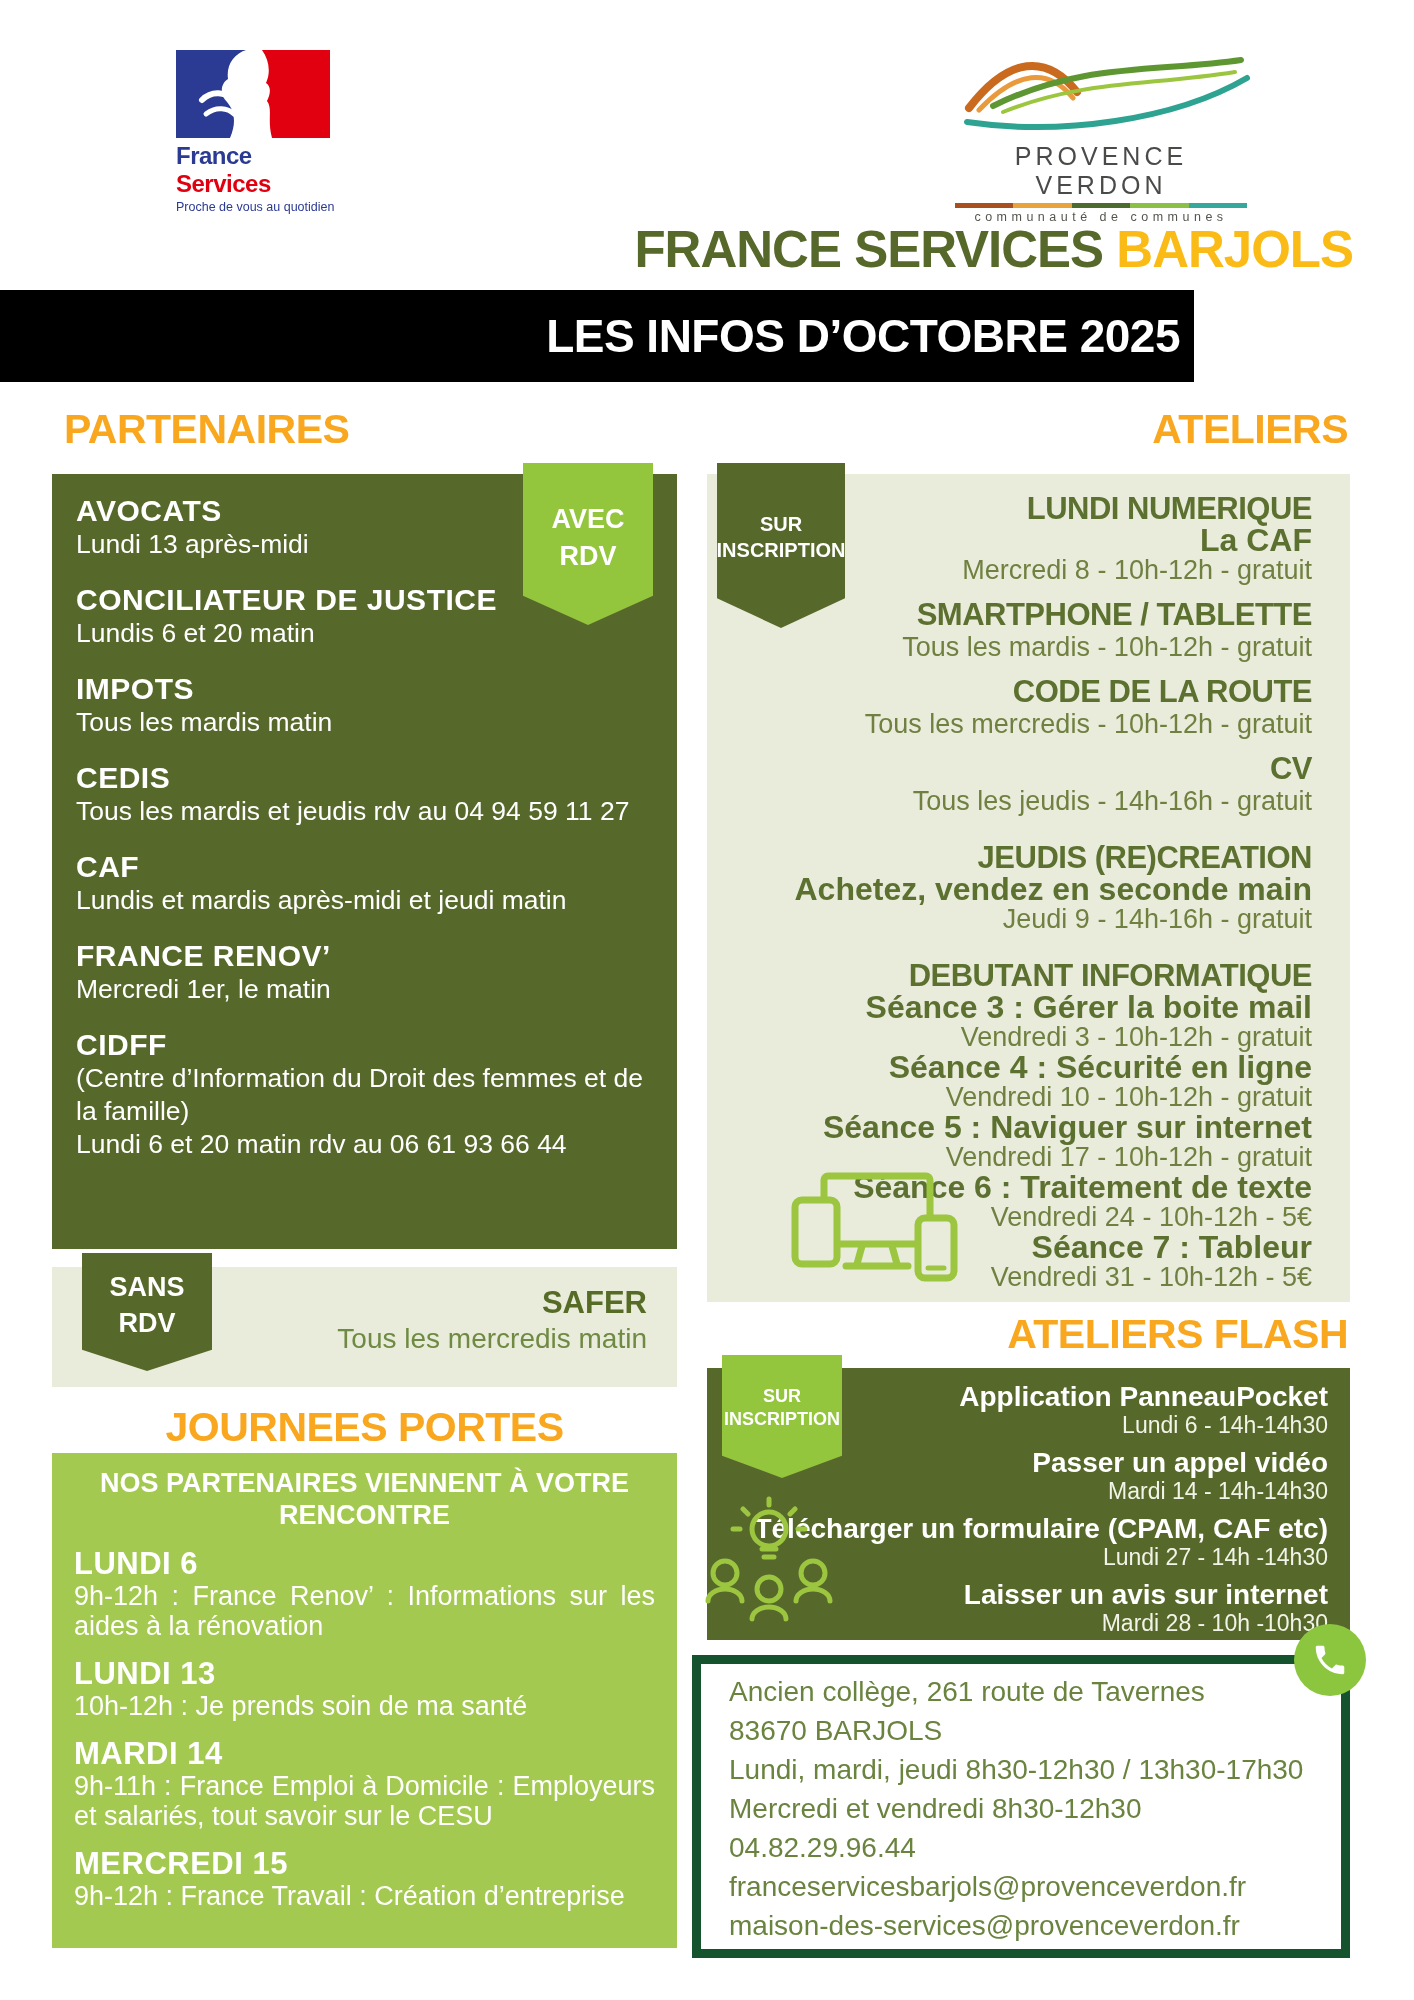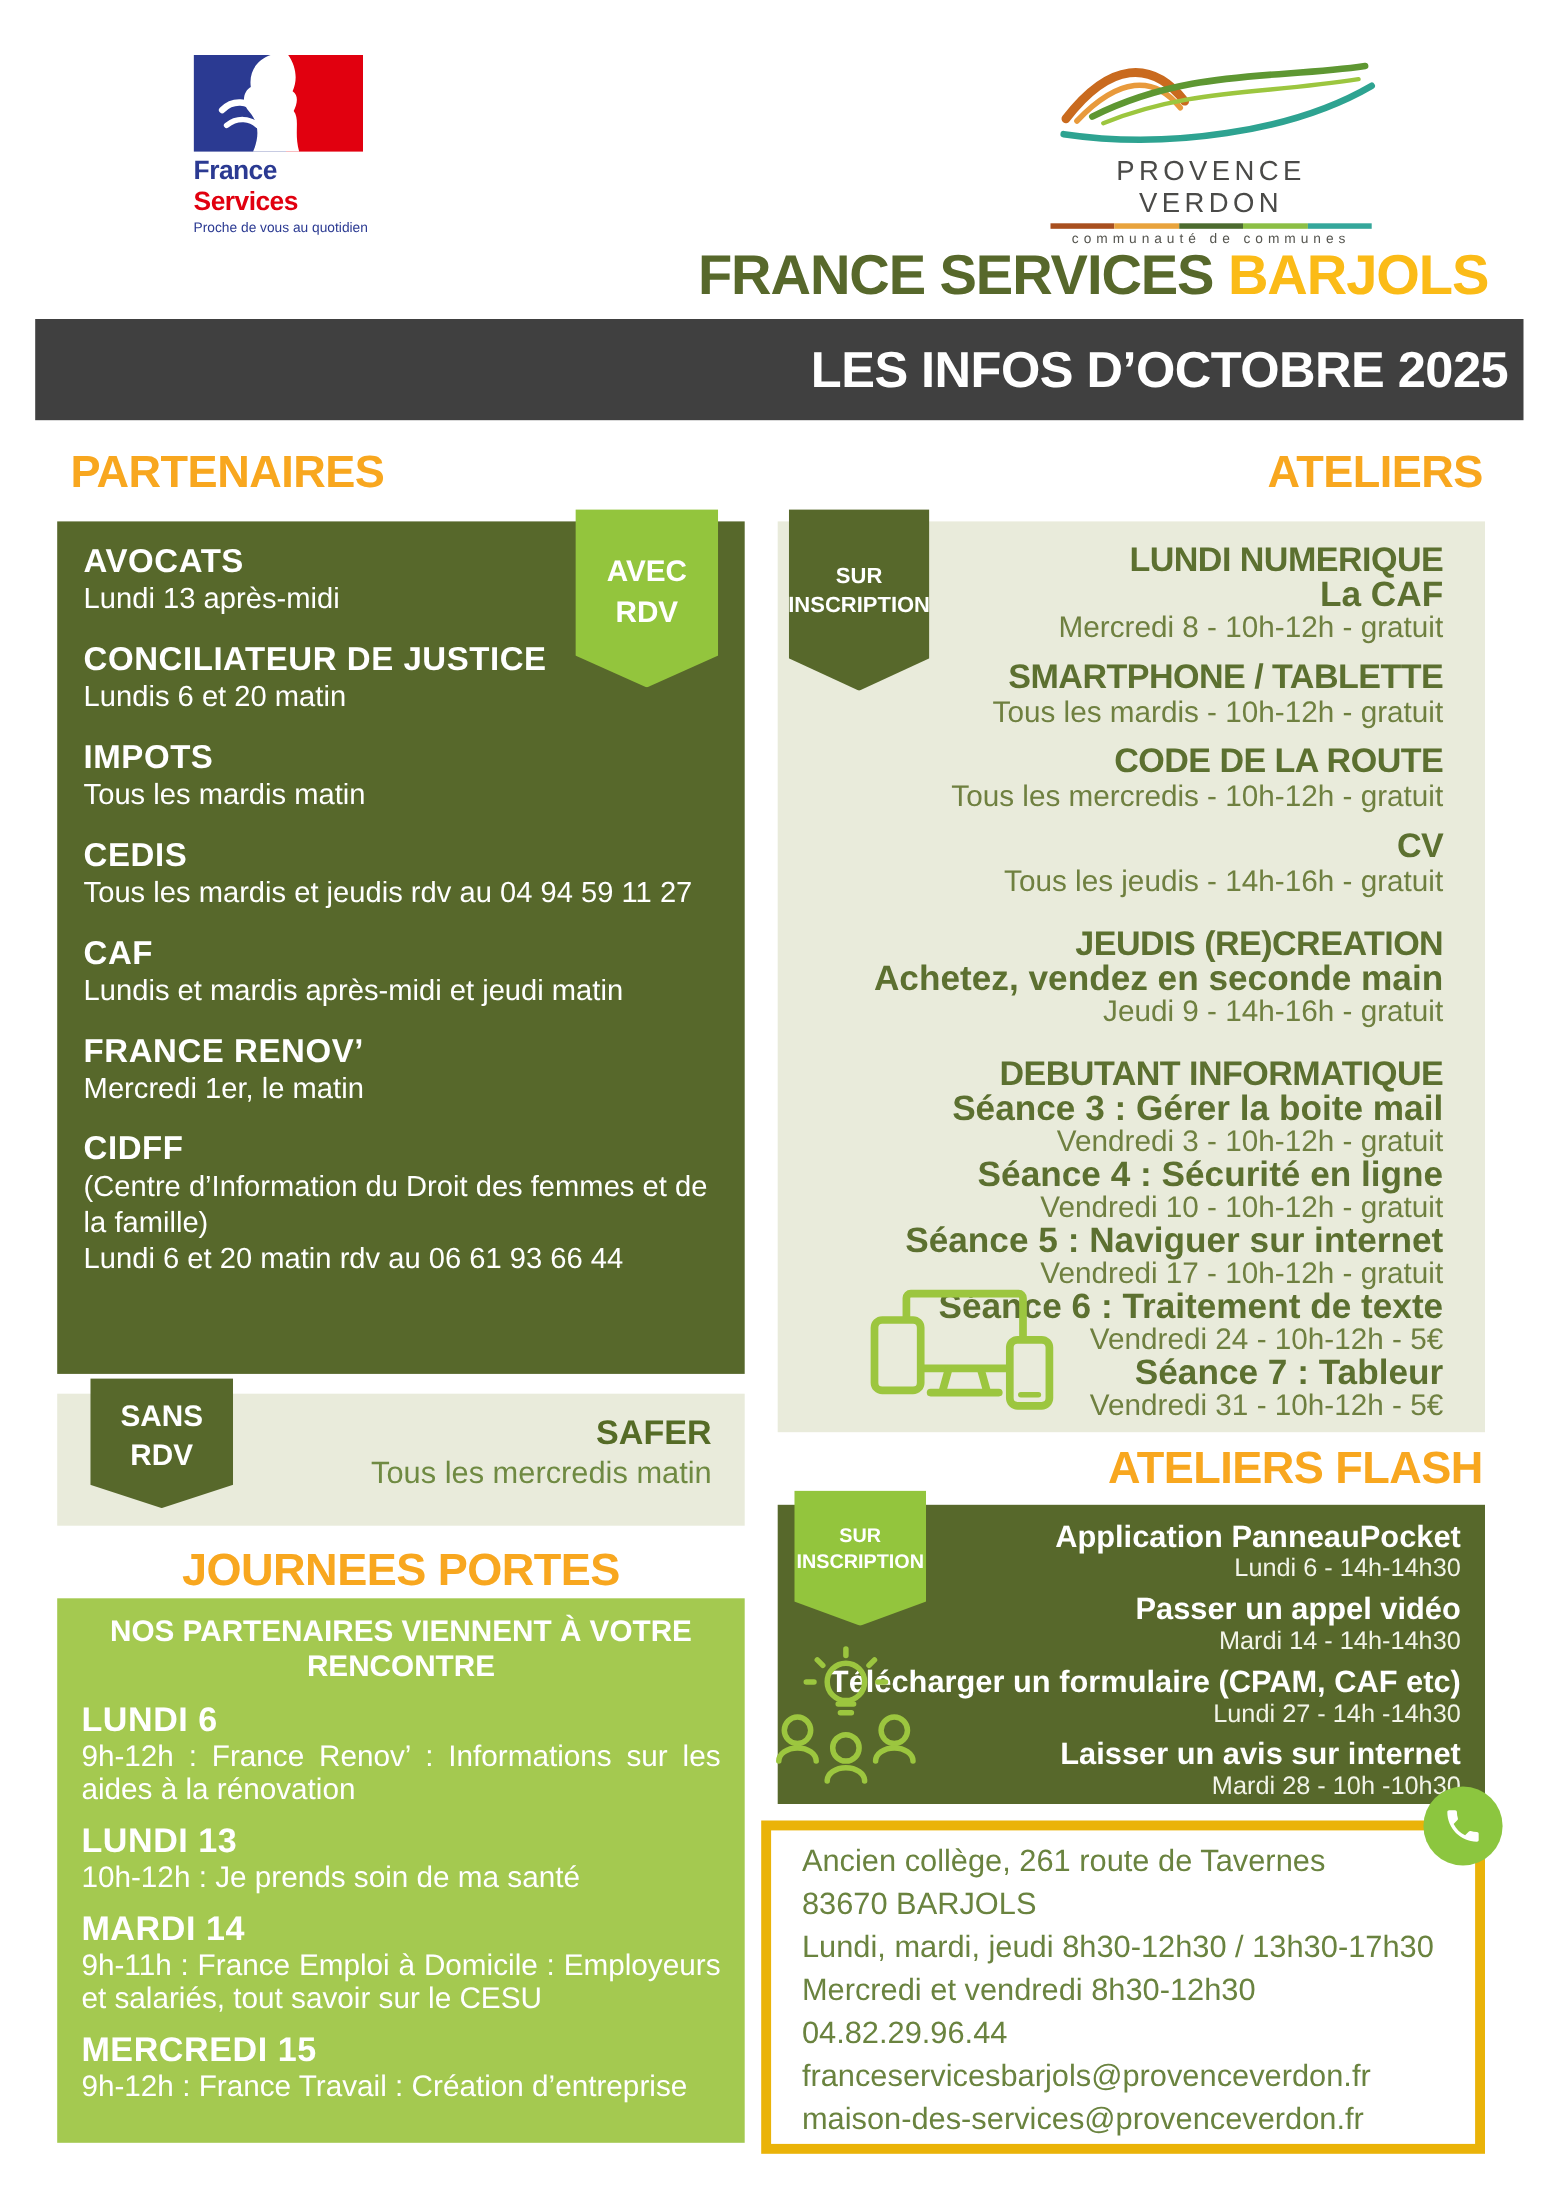--- a/index.html
+++ b/index.html
@@ -19,23 +19,23 @@
   .pv-name { font-size:25px; color:#4A4A48; letter-spacing:4px; margin-top:2px; font-weight:400; }
   .pv-bars { display:flex; width:292px; height:5px; margin:3px auto 2px auto; }
   .pv-bars span { flex:1; }
   .pv-sub { font-size:12.5px; color:#55554f; letter-spacing:4.5px; }
 
   
   .main-title { position:absolute; left:0; right:61px; top:220px; text-align:right;
                 font-size:51px; font-weight:bold; letter-spacing:-1px; }
   .main-title .t-green { color:#57682B; }
   .main-title .t-yellow { color:#FBBB17; }
-  .banner { position:absolute; left:0; top:290px; width:1353px; height:92px; background:#404040;
+  .banner { position:absolute; left:0; top:290px; width:1194px; height:92px; background:#000000;
             color:#fff; font-size:46px; font-weight:bold; text-align:right; line-height:92px;
-            padding-right:14px; letter-spacing:-0.5px;margin-left:32px; }
+            padding-right:14px; letter-spacing:-0.5px; }
 
   
   .sec-heading { position:absolute; font-size:41px; font-weight:bold; color:#F8A71F; letter-spacing:-0.5px; }
   .h-permanences { left:64px; top:406px; }
   .h-ateliers { right:66px; top:406px; text-align:right; }
   .h-journees { left:52px; top:1404px; width:625px; text-align:center; }
   .h-flash { right:66px; top:1311px; text-align:right; }
 
   
   .badge { position:absolute; color:#fff; font-weight:bold; text-align:center;
@@ -82,21 +82,21 @@
 
   
   .flash-box { position:absolute; left:707px; top:1368px; width:643px; height:272px;
                background:#57682B; text-align:right; padding:14px 22px 0 0; }
   .fl-title { font-size:28px; font-weight:bold; color:#fff; line-height:30px; margin-top:10px; }
   .fl-title.first { margin-top:0; }
   .fl-date { font-size:23px; color:#F2F4E8; line-height:26px; font-weight:400; }
 
   
   .contact-box { position:absolute; left:692px; top:1655px; width:658px; height:303px;
-                 background:#fff; border:9px solid #eab308; padding:8px 0 0 28px;
+                 background:#fff; border:9px solid #14532d; padding:8px 0 0 28px;
                  font-size:28px; color:#6A833F; line-height:39px; }
   .phone-circle { position:absolute; left:1294px; top:1624px; width:72px; height:72px;
                   border-radius:50%; background:#8CC63F; display:flex; align-items:center; justify-content:center; }
 
   
   .devices-icon { position:absolute; left:790px; top:1168px; }
   .people-icon { position:absolute; left:703px; top:1493px; }
 </style>
 </head>
 <body>

